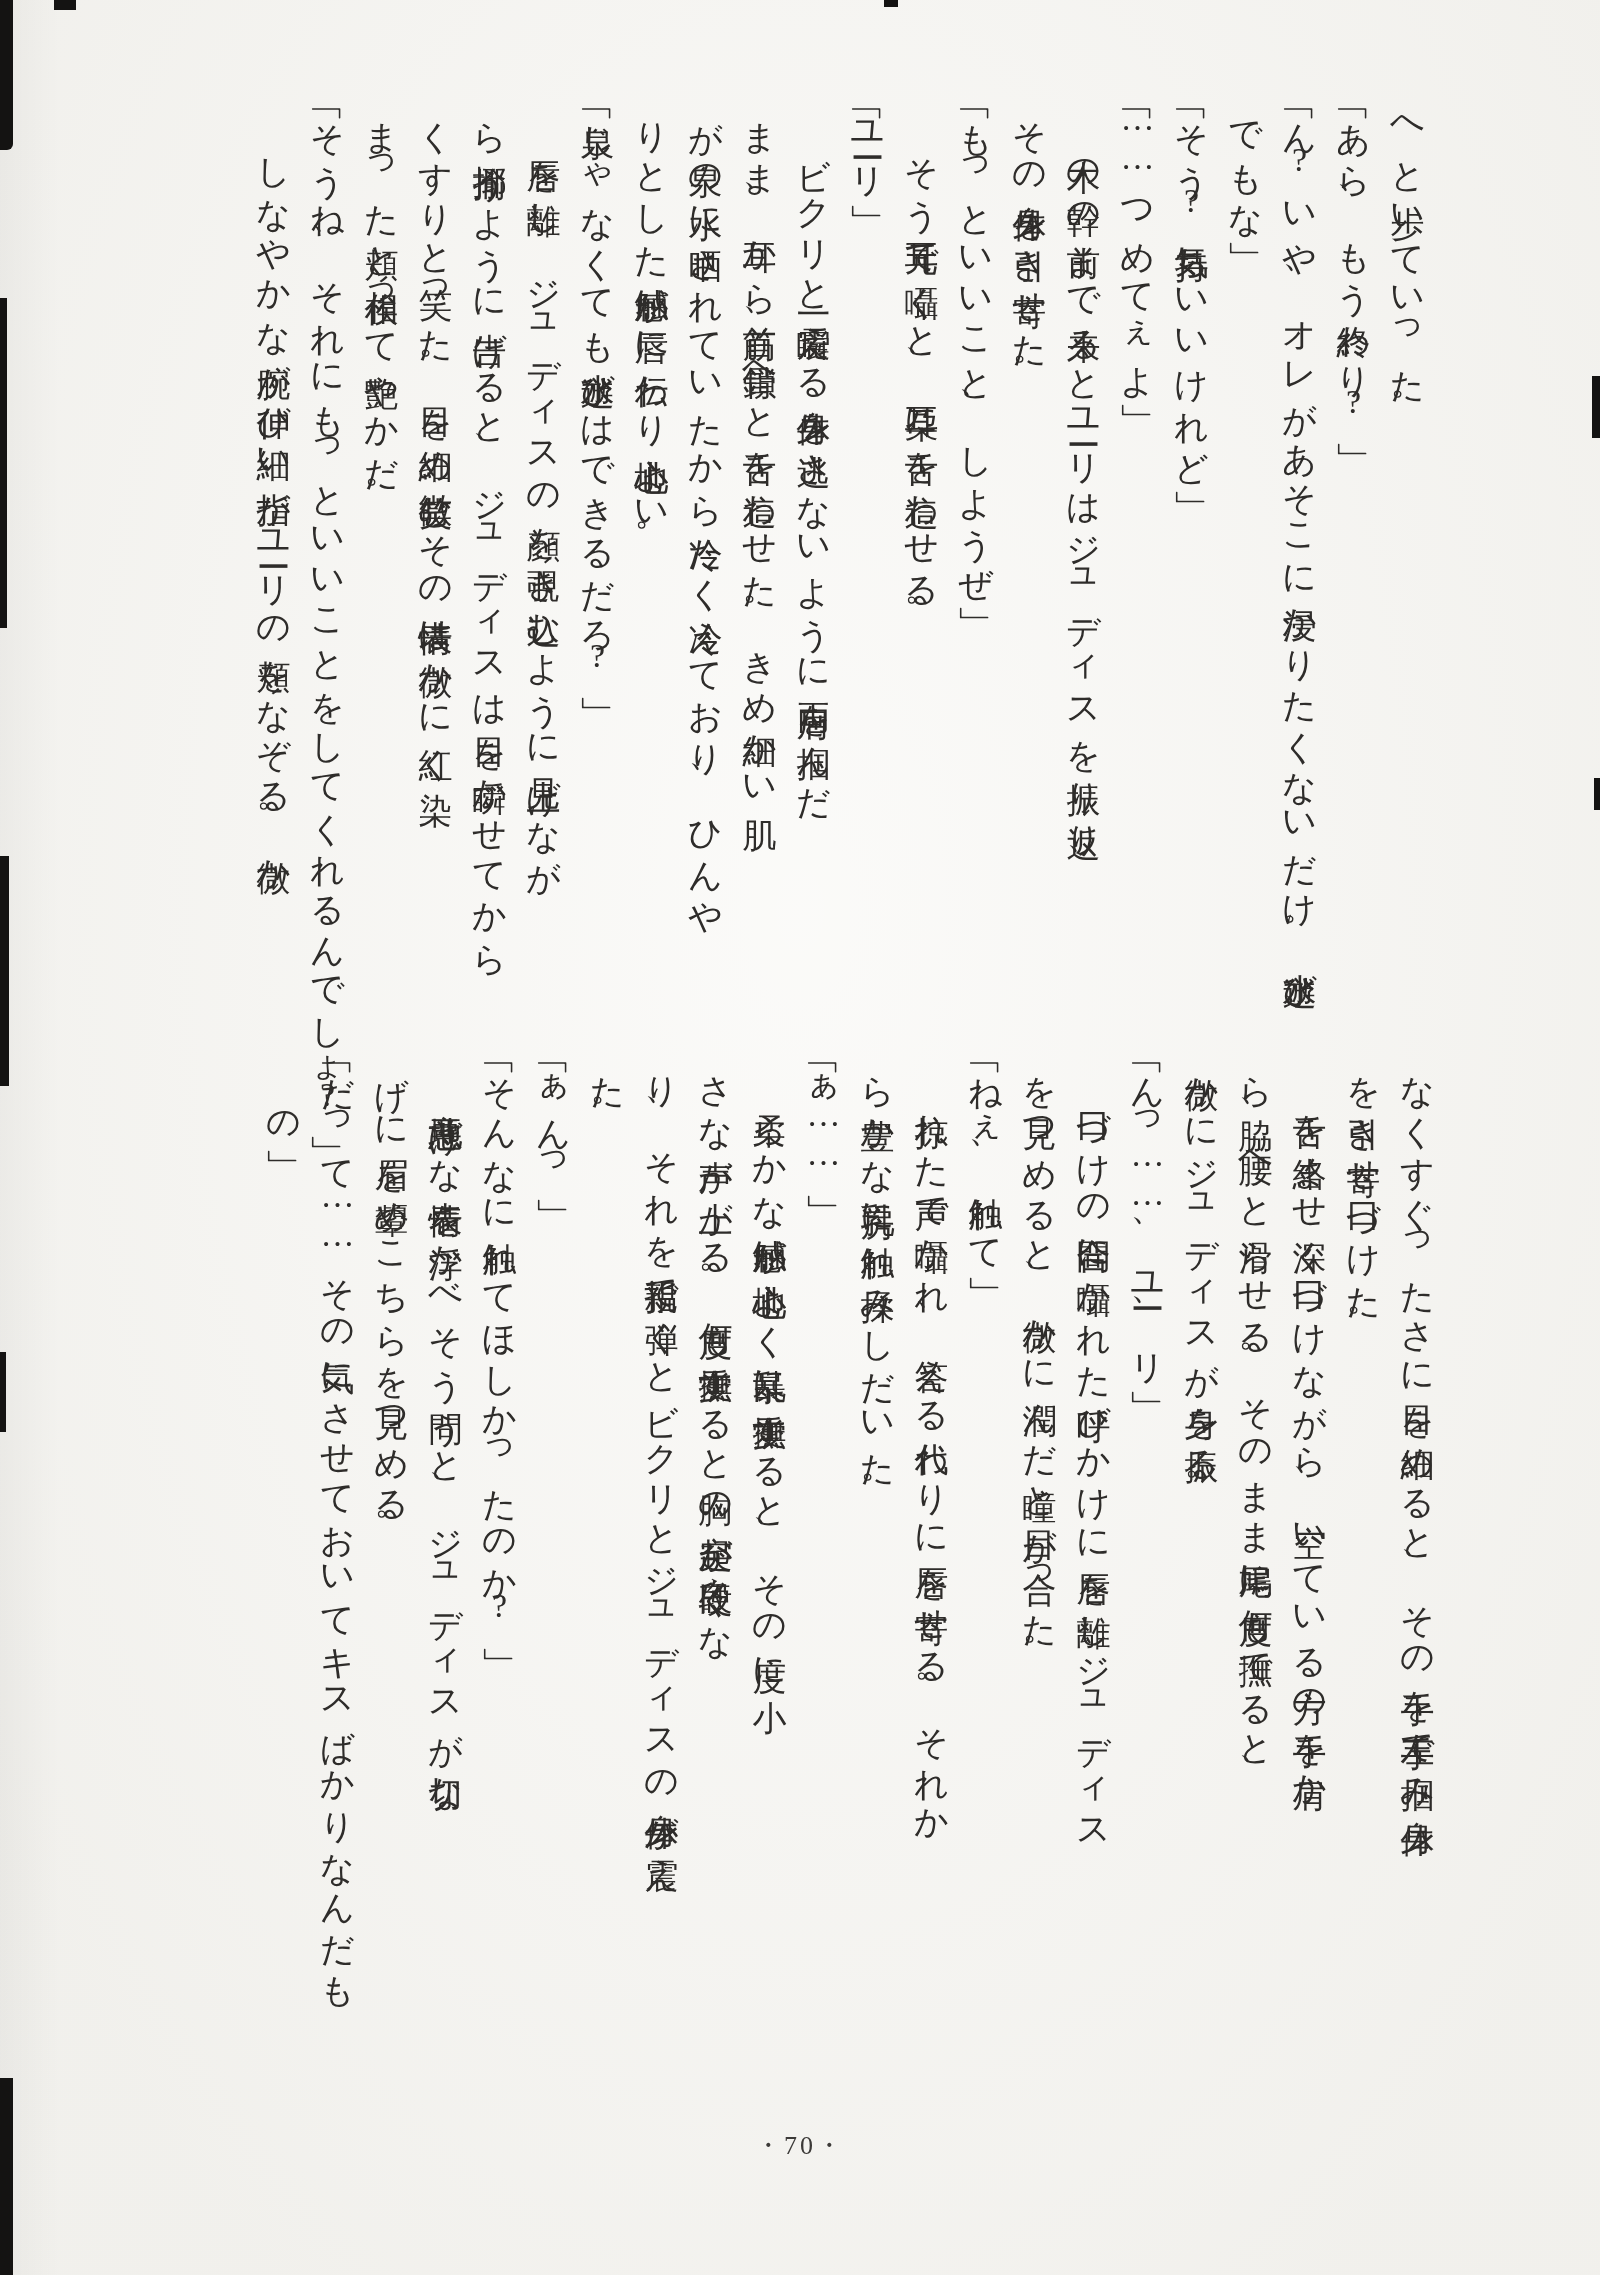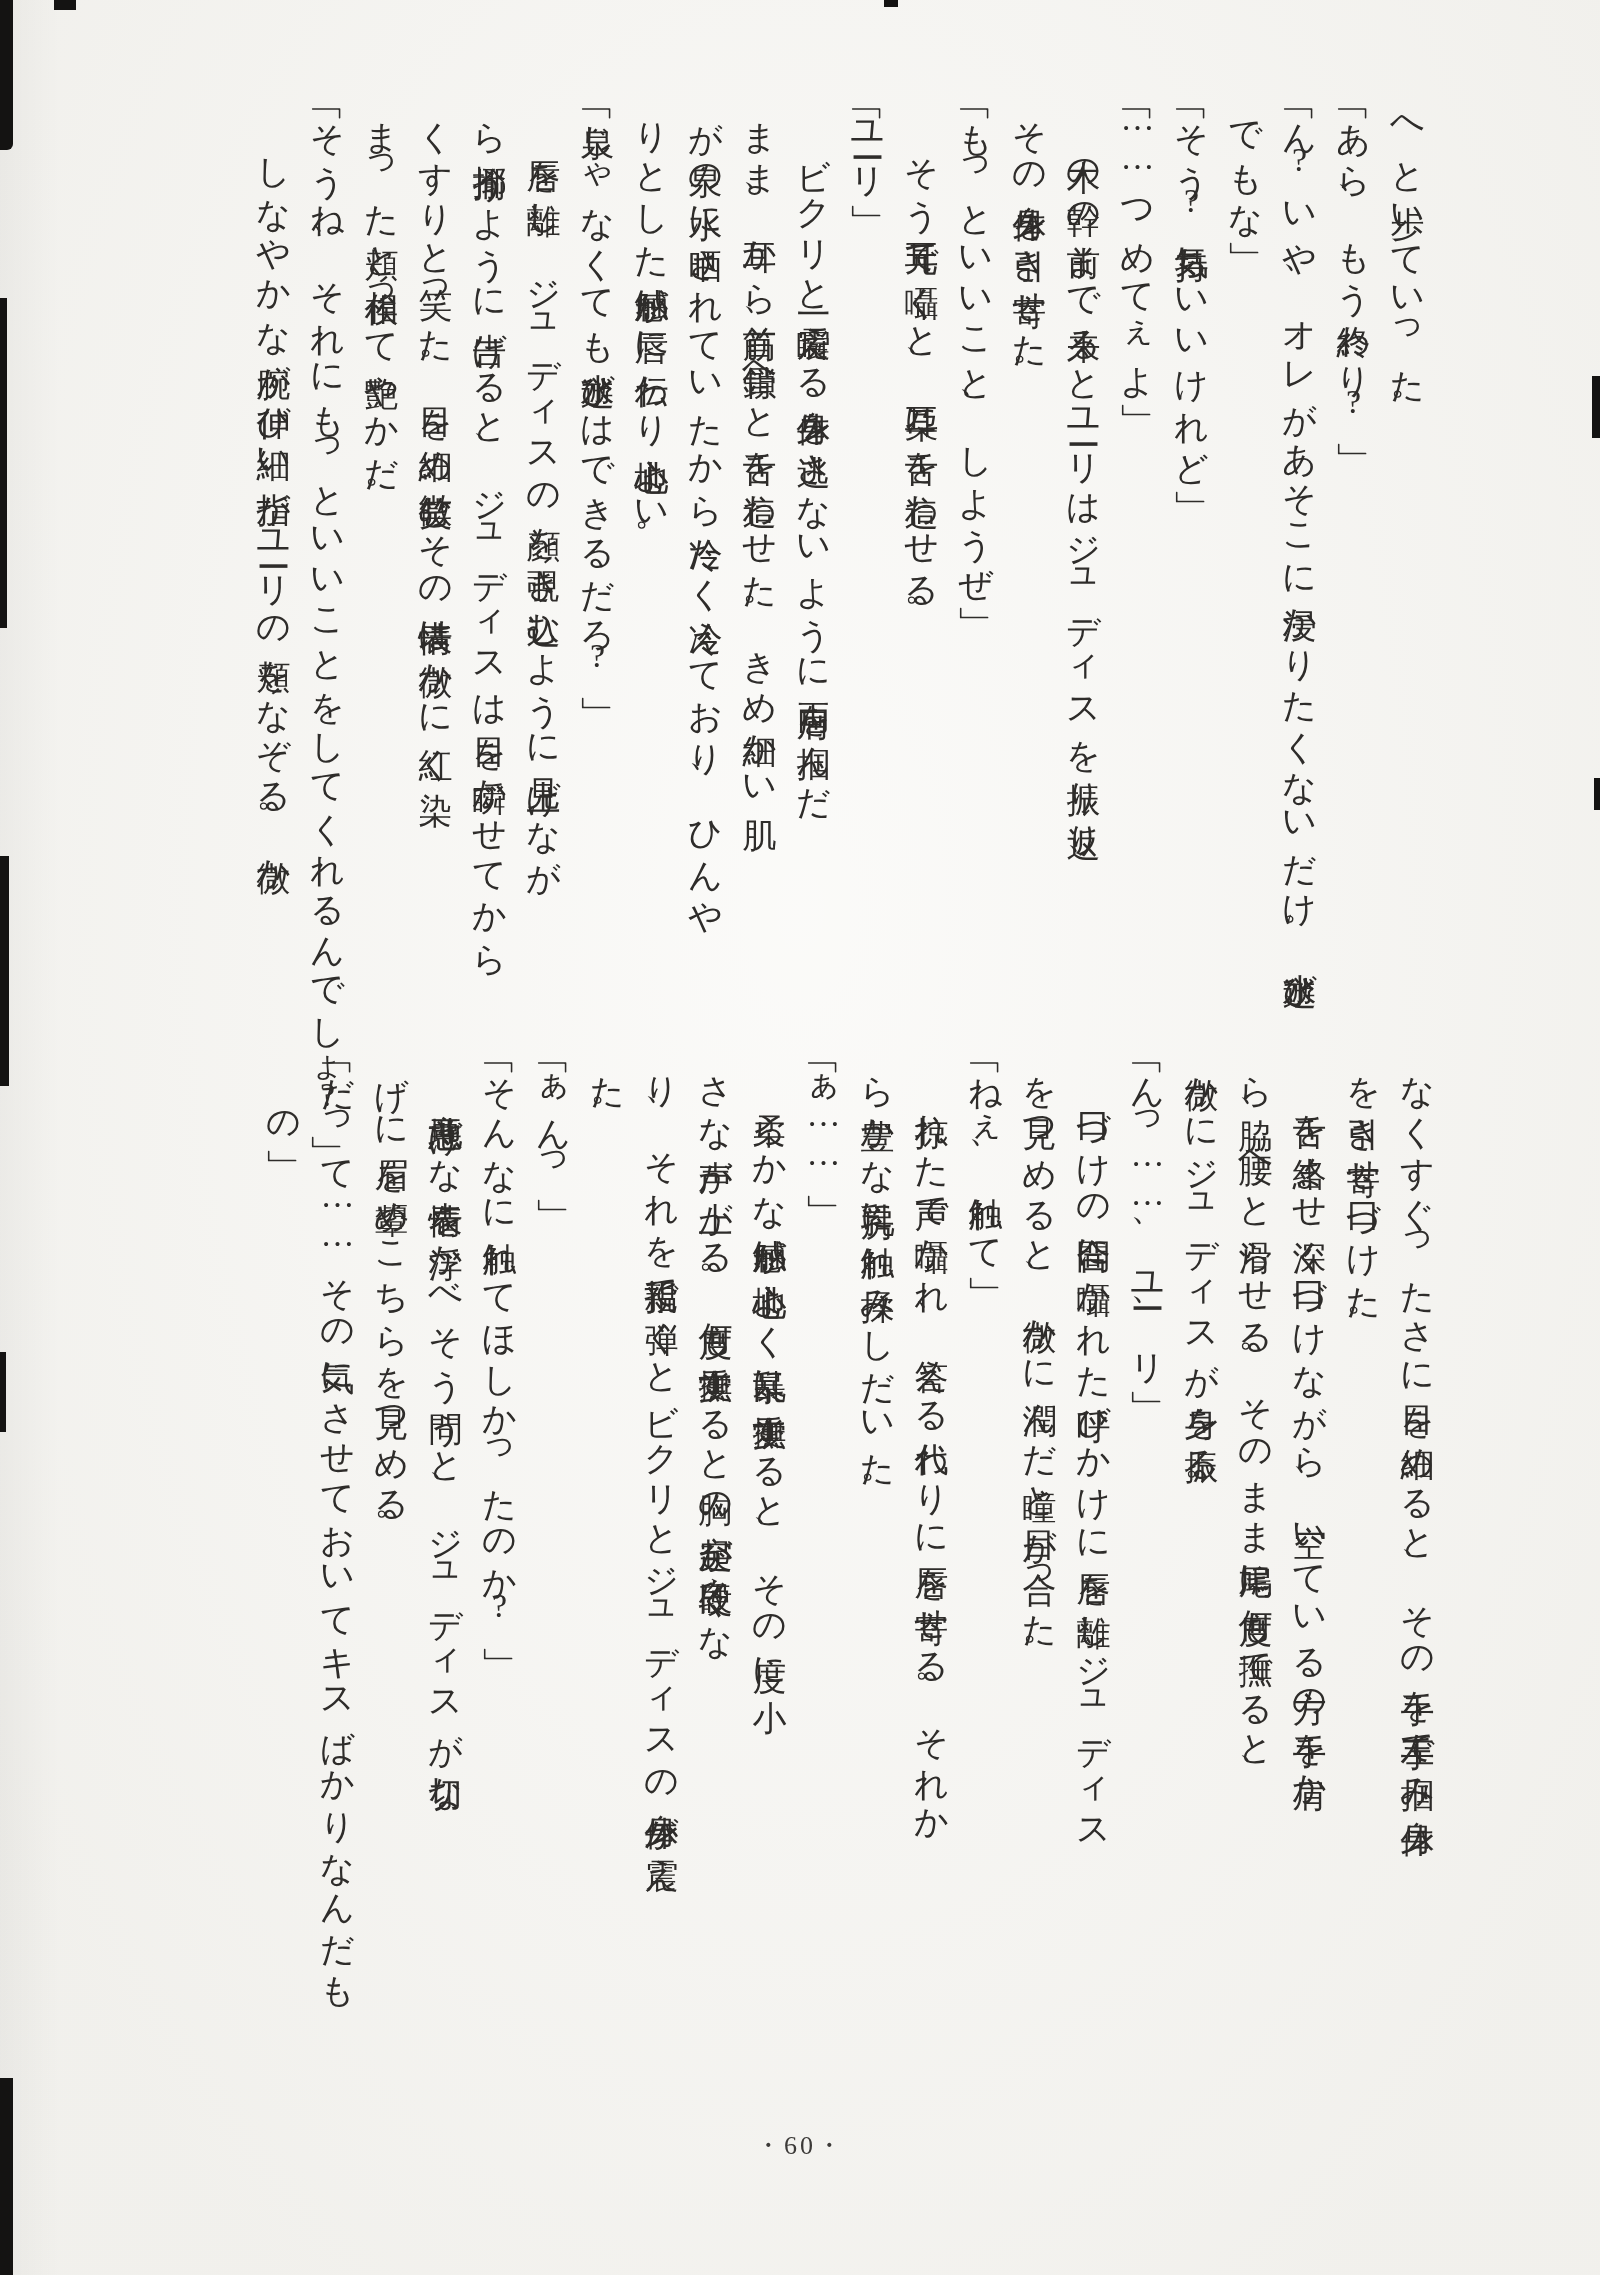--- a/index.html
+++ b/index.html
@@ -99,21 +99,21 @@
       <div class="line">り、それを親指で弾くとビクリとジュディスの身体が震え</div>
       <div class="line">た。</div>
       <div class="line">「ぁんっ」</div>
       <div class="line">「そんなに触れてほしかったのか?」</div>
       <div class="line indent">意地悪げな表情を浮かべそう問うと、ジュディスが切な</div>
       <div class="line">げに眉を顰めこちらを見つめる。</div>
       <div class="line">「だって……その気にさせておいてキスばかりなんだも</div>
       <div class="line indent">の」</div>
     </div>
 
-  <div class="page-number">・60・</div>
+  <div class="page-number">・70・</div>
 
   <div class="artifact a-left-1"></div>
   <div class="artifact a-left-2"></div>
   <div class="artifact a-left-3"></div>
   <div class="artifact a-left-4"></div>
   <div class="artifact a-left-5"></div>
   <div class="artifact a-top-1"></div>
   <div class="artifact a-top-2"></div>
   <div class="artifact a-right-1"></div>
   <div class="artifact a-right-2"></div>

